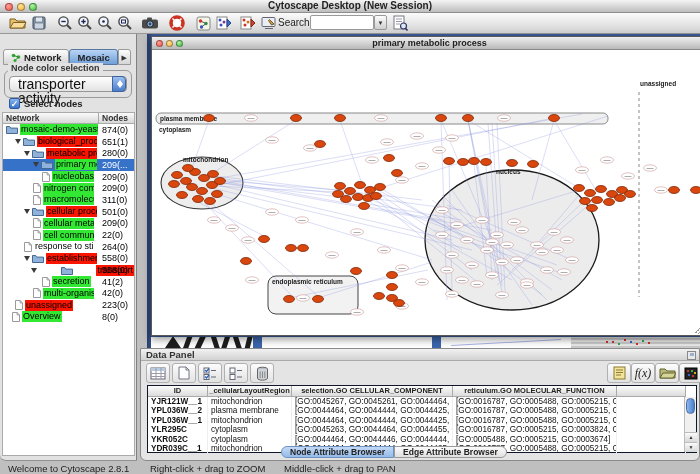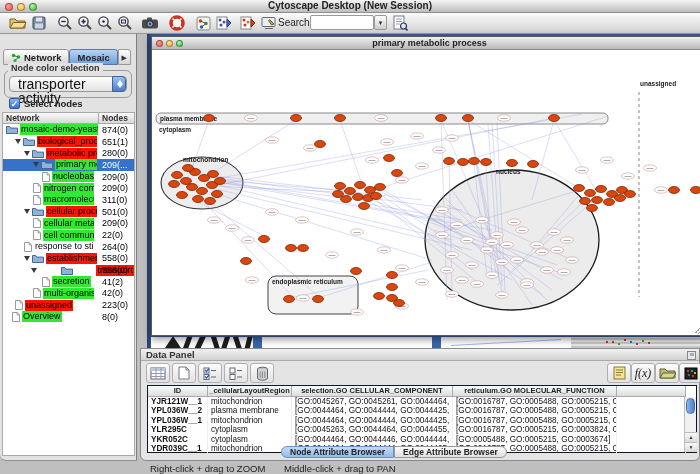--- a/index.html
+++ b/index.html
@@ -825,15 +825,16 @@
       <span class="varr" style="bottom:0">▼</span>
     </div>
   </div>
   <div class="btabs" id="btabs">
       <span class="btab selected">Node Attribute Browser</span>
       <span class="btab">Edge Attribute Browser</span>
     </div>
 </div>
 
 <div class="statusbar">
+  <span style="left:8px">Welcome to Cytoscape 2.8.1</span>
   <span style="left:150px">Right-click + drag to ZOOM</span>
   <span style="left:284px">Middle-click + drag to PAN</span>
 </div>
 
 </body></html>

